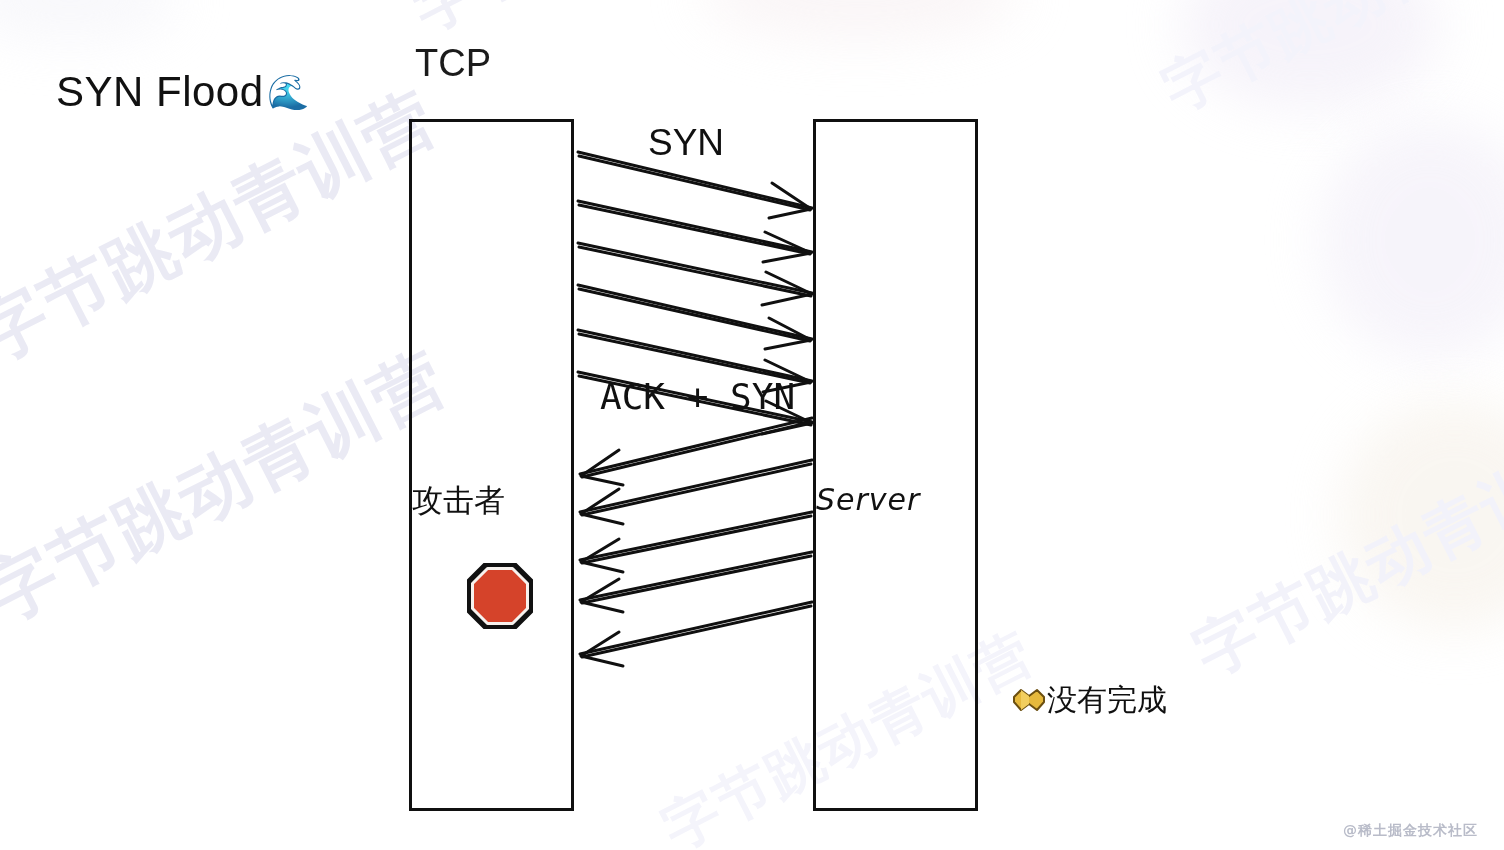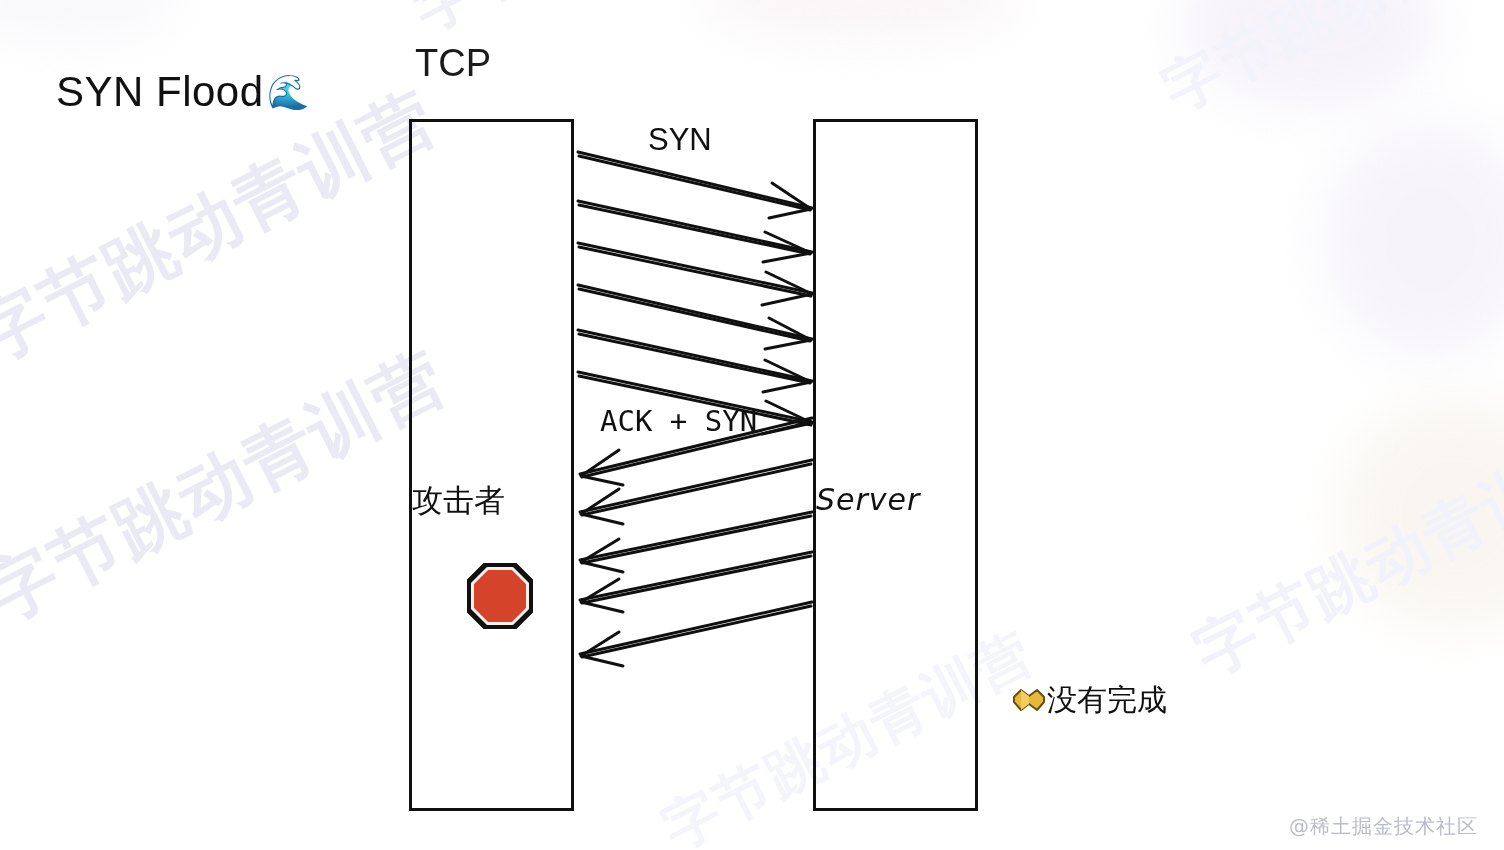--- a/index.html
+++ b/index.html
@@ -115,22 +115,22 @@
     pointer-events: none;
   }
 
   
   .msg-label {
     position: absolute;
     color: #101010;
     font-family: "DejaVu Sans Mono", monospace;
     white-space: nowrap;
   }
-  #syn-label     { left: 648px; top: 122px; font-size: 31px; font-family:"Liberation Sans", sans-serif; }
-  #acksyn-label  { left: 600px; top: 404px; font-size: 29px; }
+  #syn-label     { left: 648px; top: 122px; font-size: 37px; font-family:"Liberation Sans", sans-serif; }
+  #acksyn-label  { left: 600px; top: 376px; font-size: 36px; }
 
   
   #stop-sign {
     position: absolute;
     left: 467px;
     top: 563px;
     width: 66px;
     height: 66px;
   }
 
@@ -157,24 +157,25 @@
   }
   .handshake-icon { width: 34px; height: 26px; display:inline-block; }
   .check-box-icon { width: 30px; height: 30px; display:inline-block; }
   .no-entry-icon  { width: 34px; height: 34px; display:inline-block; margin-left:6px; }
 
   
   #footer-wm {
     position: absolute;
     right: 26px;
     bottom: 10px;
-    font-size: 20px;
+    font-size: 14px;
     color: #b9bcc9;
     font-family: "DejaVu Sans", sans-serif;
     letter-spacing: 1px;
+    font-weight: bold;
   }
 </style>
 </head>
 <body>
 
 <div id="slide">
 
   <div class="wm-layer">
     <div class="blob blob1"></div>
     <div class="blob blob2"></div>

